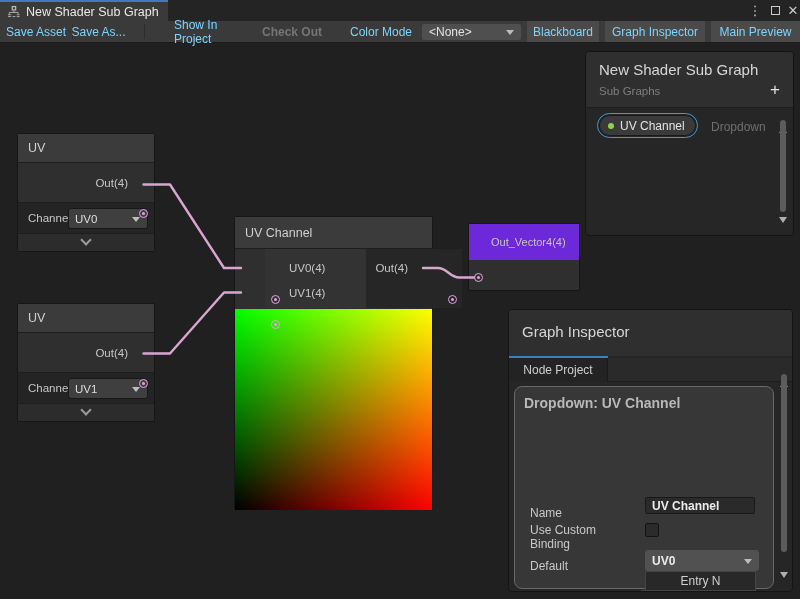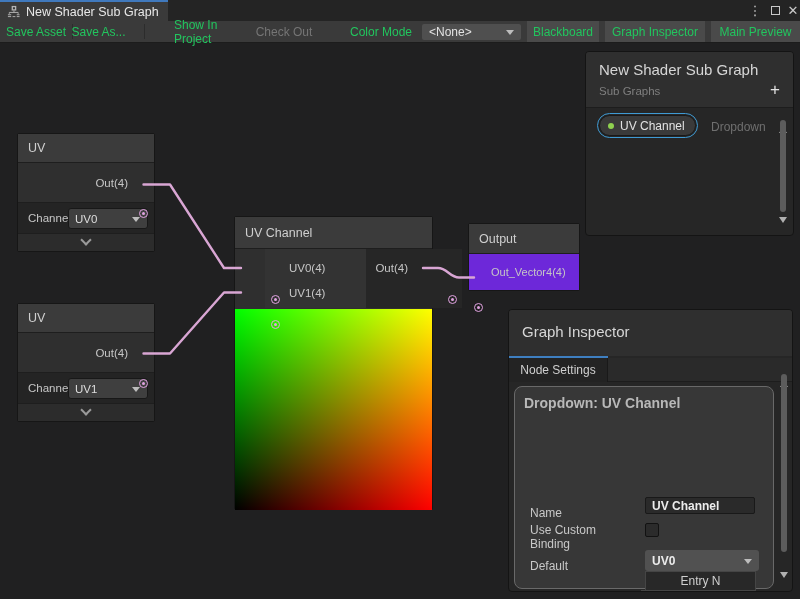--- a/index.html
+++ b/index.html
@@ -14,21 +14,21 @@
     border-top:2px solid #4079bd; display:flex; align-items:center; gap:6px; padding-left:7px; }
   #doc-tab .tab-label { font-size:12.5px; color:#e8e8e8; white-space:nowrap; }
   .winctl { position:absolute; top:0; height:21px; display:flex; align-items:center; justify-content:center;
     width:18px; color:#c9c9c9; font-size:13px; cursor:default; }
   .max-box { width:9px; height:9px; border:1.5px solid #c9c9c9; }
 
   
   #toolbar { position:absolute; left:0; top:21px; width:800px; height:22px; background:#3a3a3a;
     border-bottom:1px solid #1c1c1c; z-index:30; }
   .tbtn { position:absolute; top:0; height:21px; display:flex; align-items:center; justify-content:center;
-    font-size:12px; color:#22c55e; }
+    font-size:12px; color:#7dd3fc; }
   .tbtn.disabled { color:#757575; }
   .tsep { position:absolute; top:3px; width:1px; height:15px; background:#2c2c2c; }
   .tbtn.raised { background:#4a4a4a; top:0; height:21px; }
   #colormode-dd { position:absolute; left:422px; top:3px; width:99px; height:16px; background:#4f4f4f;
     border-radius:2px; display:flex; align-items:center; font-size:12px; color:#e2e2e2; padding-left:7px; }
   .dd-arrow { width:0; height:0; border-left:4px solid transparent; border-right:4px solid transparent;
     border-top:5px solid #bdbdbd; position:absolute; right:7px; top:50%; margin-top:-2px; }
 
   
   .node { position:absolute; background:#2f2f2f; border:1px solid #161616; border-radius:2px; }
@@ -104,21 +104,21 @@
       </div>
     <div class="winctl" style="left:784px;">✕</div>
   </div>
 
   <div id="toolbar">
     <div class="tbtn" style="left:0;width:72px;">Save Asset</div>
     <div class="tsep" style="left:72px;"></div>
     <div class="tbtn" style="left:64px;width:69px;">Save As...</div>
     <div class="tsep" style="left:144px;"></div>
     <div class="tbtn" style="left:146px;width:102px;padding-left:28px;">Show In Project</div>
-    <div class="tbtn disabled" style="left:250px;width:68px;">Check Out</div>
+    <div class="tbtn disabled" style="left:258px;width:68px;font-weight:bold;">Check Out</div>
     <div class="tbtn" style="left:344px;width:74px;">Color Mode</div>
     <div id="colormode-dd">
       <span>&lt;None&gt;</span>
       <span class="dd-arrow"></span>
     </div>
     <div class="tbtn raised" style="left:527px;width:72px;">Blackboard</div>
     <div class="tbtn raised" style="left:605px;width:100px;">Graph Inspector</div>
     <div class="tbtn raised" style="left:711px;width:89px;">Main Preview</div>
   </div>
 
@@ -183,21 +183,20 @@
       <span class="abs" style="left:24px;top:38px;">UV1(4)</span>
       <span class="abs" style="right:24px;top:13px;">Out(4)</span>
       <span class="port" style="left:183px;top:46px;">
           <i></i>
         </span>
     </div>
     <div id="uvch-preview"></div>
   </div>
 
   <div class="node" style="left:468px;top:223px;width:112px;height:68px;">
-    <div class="node-title" style="height:30px;">Output</div>
     <div class="nrow" style="height:36px;background:#6d28d9;padding-left:8px;">
       <span class="port" style="left:5px;top:48.5px;">
           <i></i>
         </span>
       <span class="abs" style="left:22px;top:12px;font-size:11px;">Out_Vector4(4)</span>
     </div>
   </div>
 
   <div class="panel" style="left:585px;top:51px;width:209px;height:185px;">
     <div class="panel-header" style="position:absolute;left:0;top:0;width:100%;height:56px;border-bottom:1px solid #1d1d1d;">
@@ -214,21 +213,21 @@
     <div class="scroll-thumb" style="left:194px;top:68px;height:92px;"></div>
     <div style="position:absolute;left:193px;top:171px;"><span class="scroll-arrow-dn"></span></div>
   </div>
 
   <div class="panel" style="left:508px;top:309px;width:285px;height:283px;">
     <div class="panel-header" style="position:absolute;left:0;top:0;width:100%;height:46px;">
       <div class="panel-title" style="position:absolute;left:13px;top:13px;">Graph Inspector</div>
     </div>
     <div id="insp-accent"></div>
     <div id="insp-tabs">
-      <div class="insp-tab" style="left:0;width:99px;background:#232323;border-right:1px solid #191919;">Node Settings</div>
+      <div class="insp-tab" style="left:0;width:99px;background:#232323;border-right:1px solid #191919;">Node Project</div>
     </div>
 
     <div id="insp-box">
       <div style="position:absolute;left:9px;top:8px;font-size:14px;font-weight:bold;color:#b8b8b8;">Dropdown: UV Channel</div>
 
       <span class="ilabel" style="top:119px;">Name</span>
       <div class="ifield" style="left:130px;top:110px;width:110px;height:17px;">
         <span>UV Channel</span>
       </div>
 

